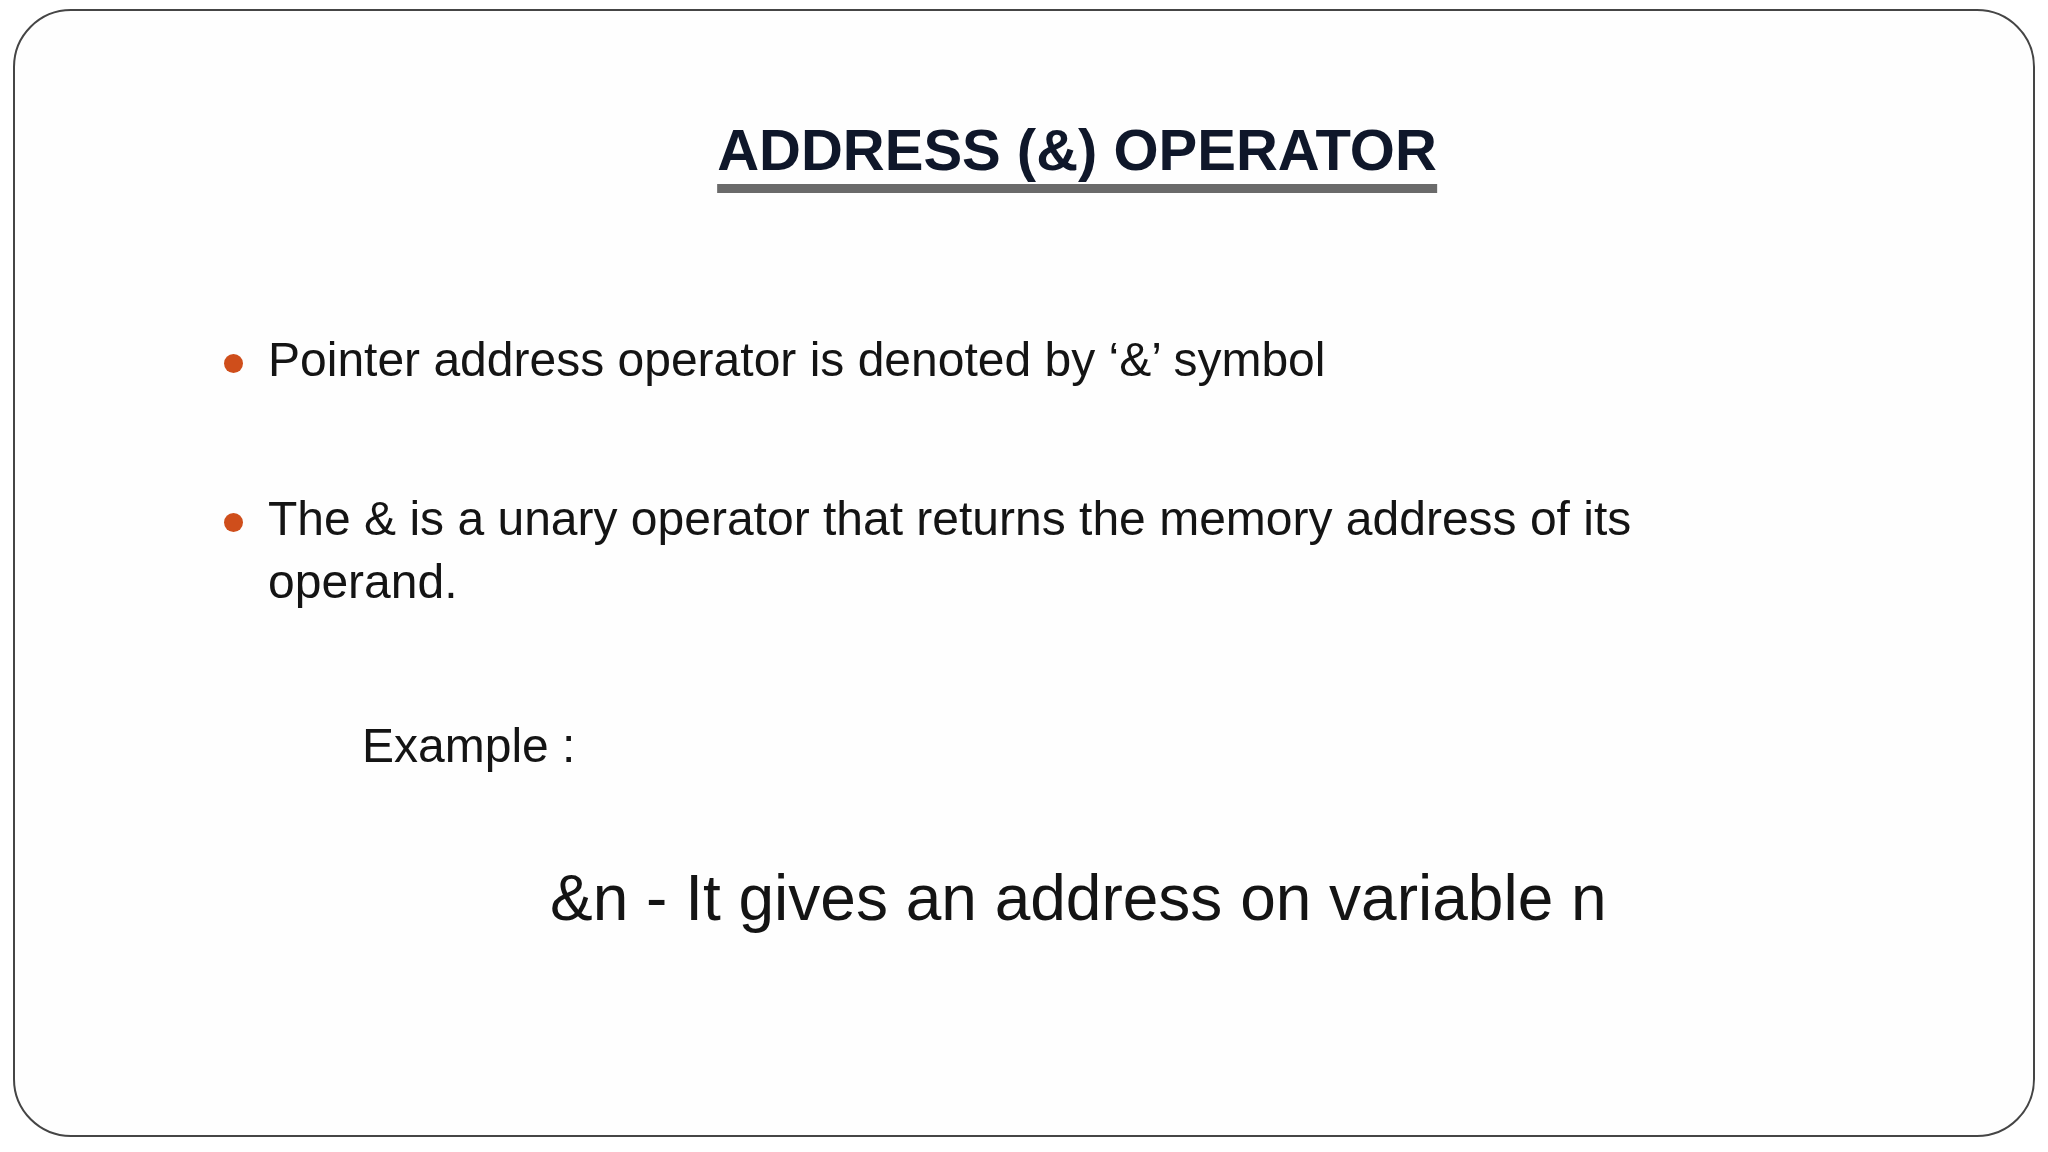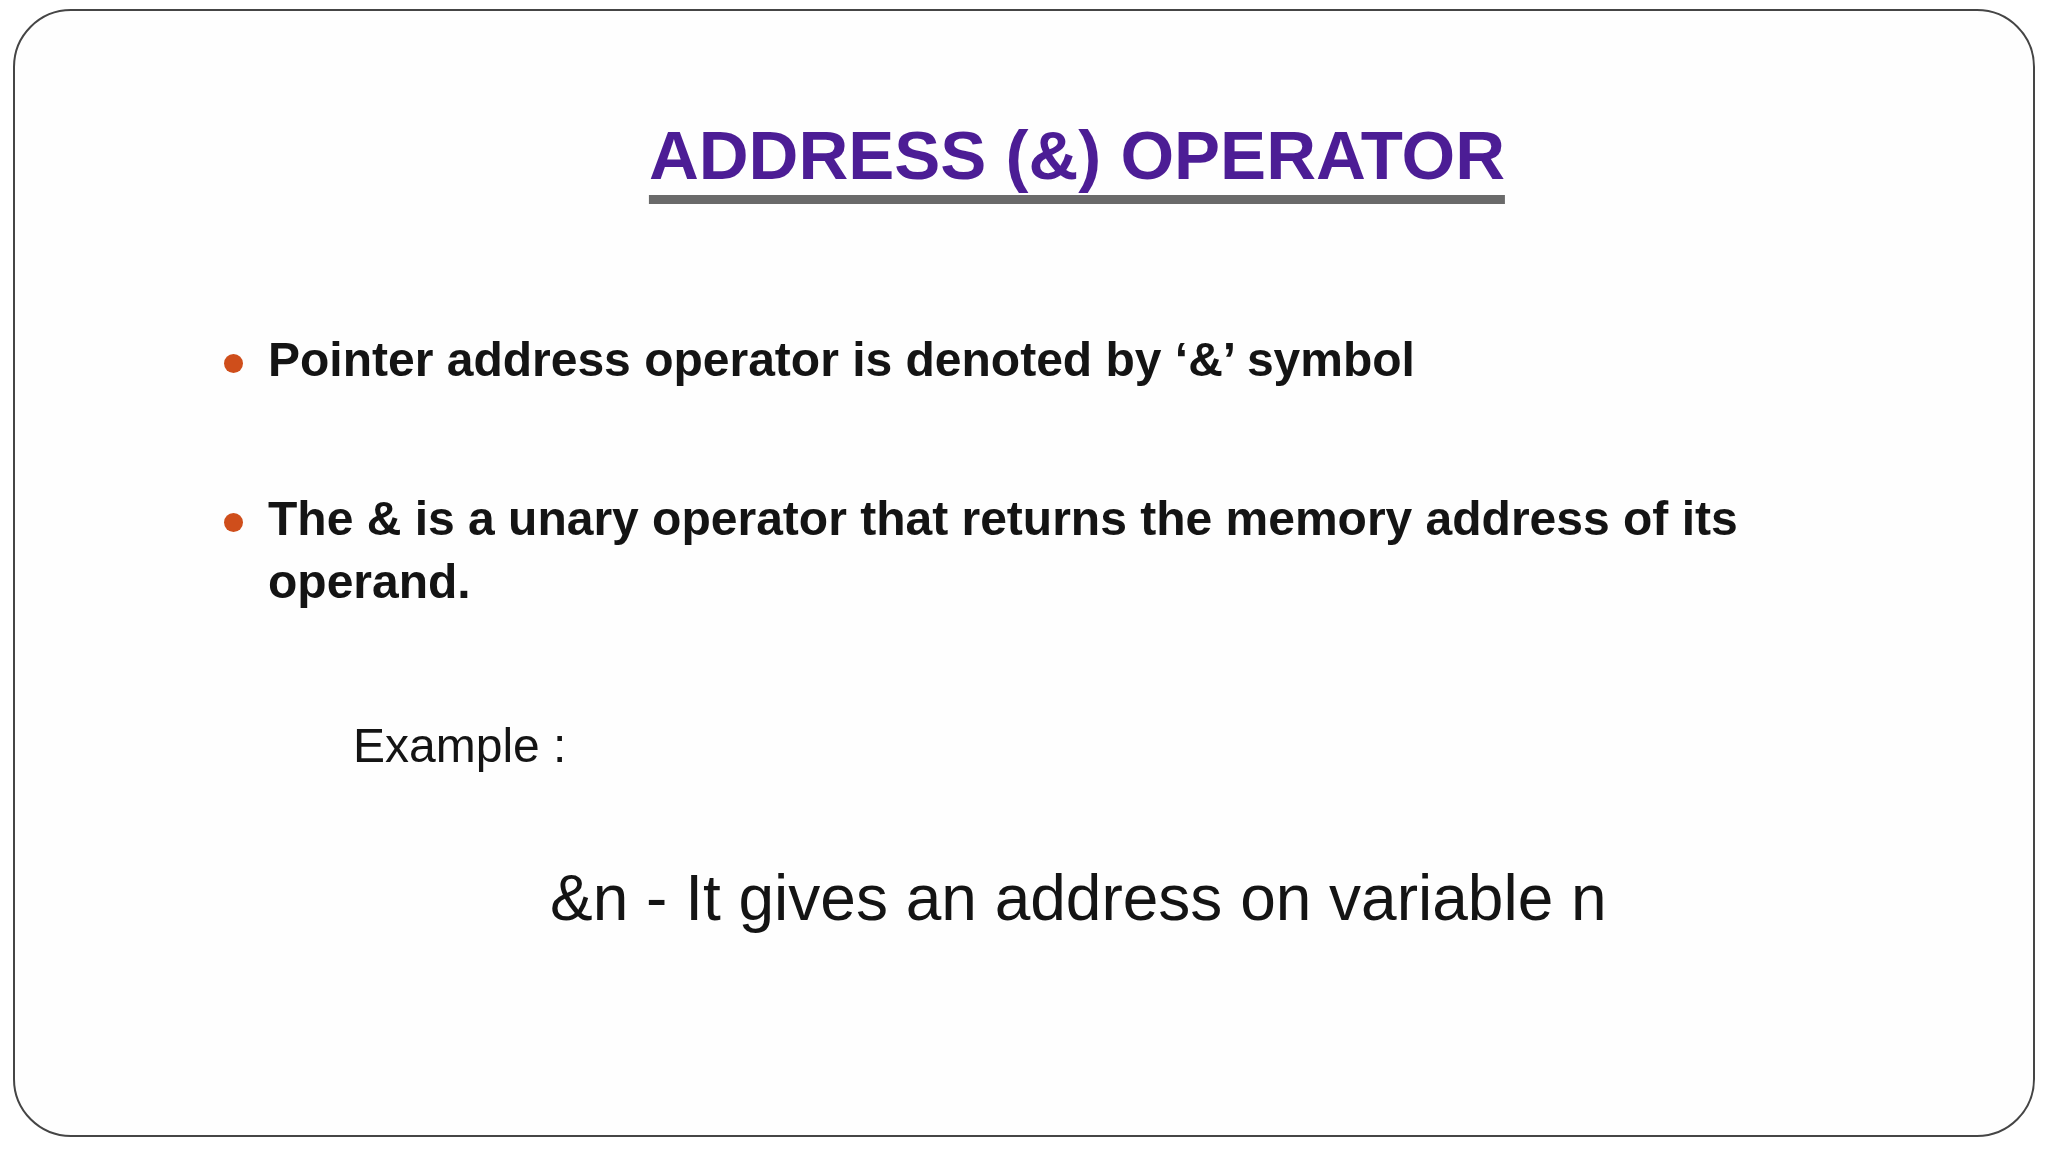--- a/index.html
+++ b/index.html
@@ -27,24 +27,24 @@
   }
   .title-wrap {
     position: absolute;
     top: 121px;
     left: calc(50% + 53px);
     transform: translateX(-50%);
     white-space: nowrap;
   }
   .slide-title {
     display: inline-block;
-    font-size: 69px;
+    font-size: 58px;
     font-weight: bold;
     line-height: 1;
-    color: #4c1d95;
+    color: #0f172a;
     letter-spacing: 0px;
     border-bottom: 9px solid #6a6a6a;
     padding-bottom: 5px;
   }
   .bullet-row {
     position: absolute;
     display: flex;
     align-items: flex-start;
     width: 1680px;
   }
@@ -57,25 +57,24 @@
     border-radius: 50%;
     background: #cf4e1b;
     margin-top: 26px;
     margin-right: 25px;
   }
   .bullet-text {
     font-size: 48px;
     line-height: 63px;
     color: #141414;
     white-space: pre-line;
-    font-weight: bold;
   }
   .example-label {
     position: absolute;
-    left: 353px;
+    left: 362px;
     top: 716px;
     font-size: 48px;
     line-height: 60px;
     color: #141414;
     text-align: center;
   }
   .example-line {
     position: absolute;
     left: 550px;
     top: 868px;

